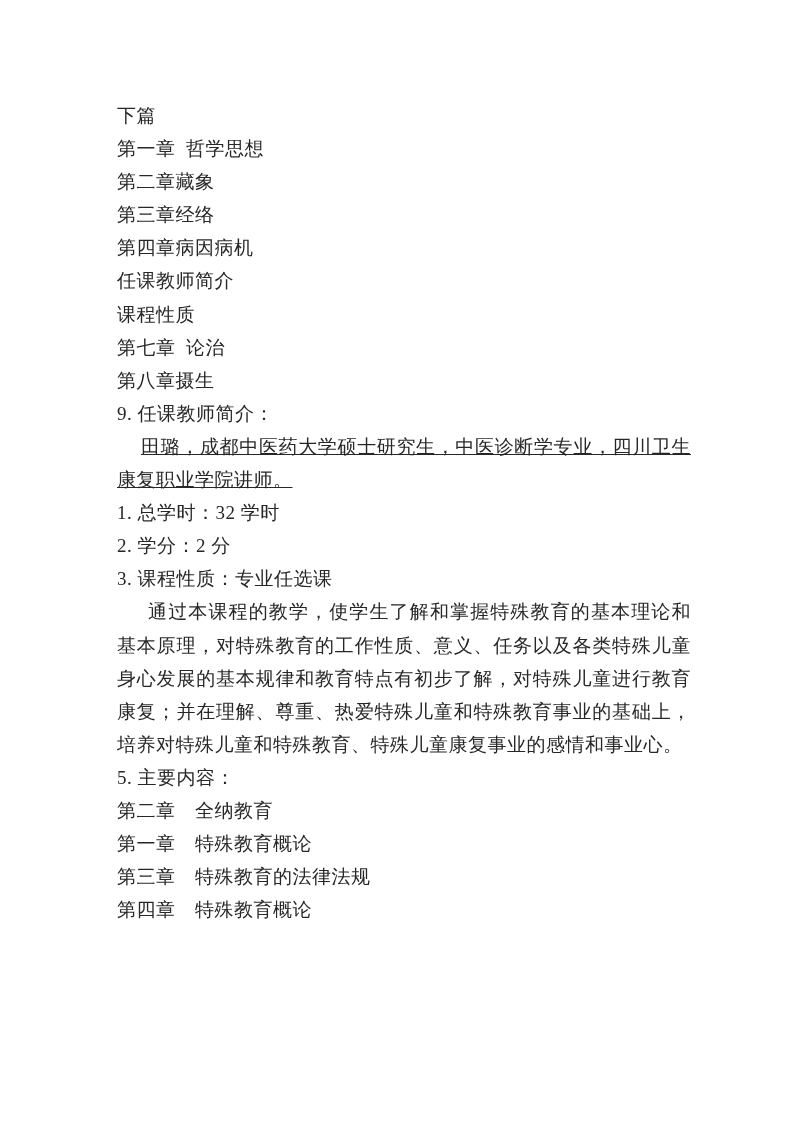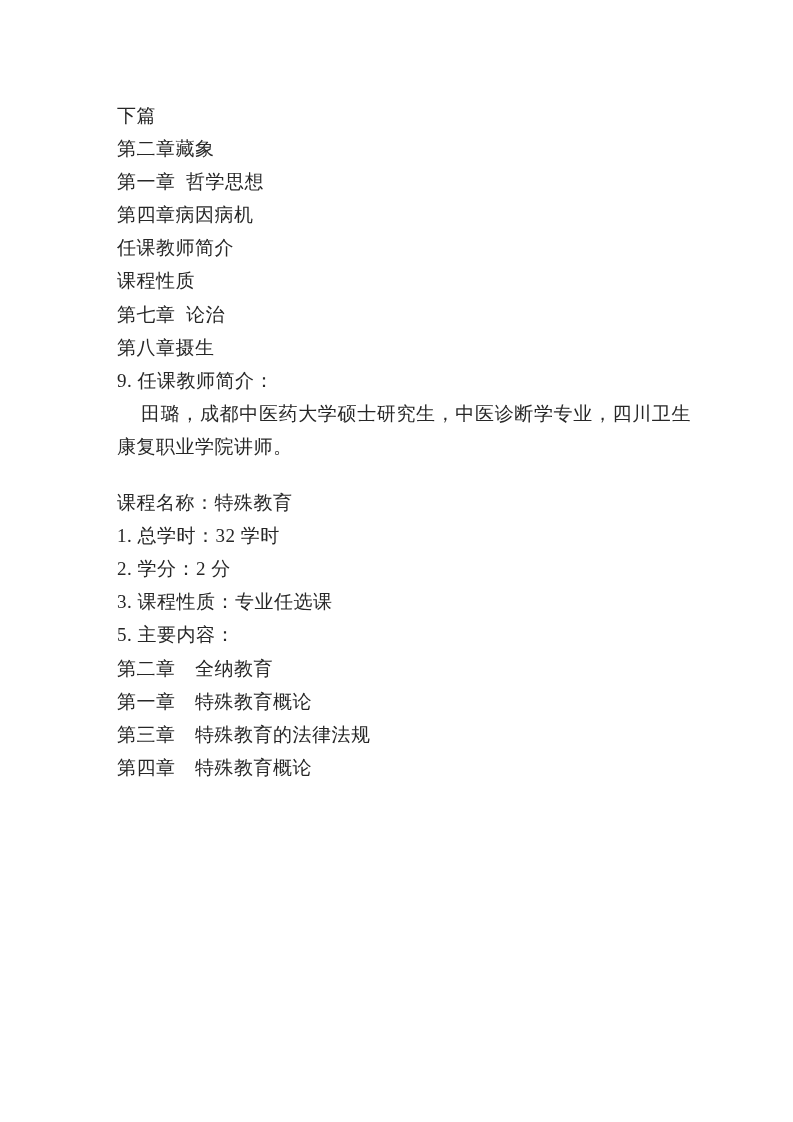--- a/index.html
+++ b/index.html
@@ -29,55 +29,56 @@
     margin: 0;
     padding: 0;
     white-space: pre-wrap;
   }
   .line-chapter { padding-left: 33px; }
   .line-item    { padding-left: 23px; }
   .para {
     text-align: justify;
     text-justify: inter-ideograph;
   }
-  .para-teacher    { text-indent: 24px; }
+  .para-teacher    { text-indent: 24px; text-decoration: underline; }
   .para-objectives { text-indent: 31px; }
   .gap-top { margin-top: 23px !important; }
 </style>
 </head>
 <body>
 
 <div class="page">
   <div class="content">
 
     <p class="line-chapter">下篇</p>
 
     <div id="part-two-chapters">
+        <p class="line-chapter">第一章  哲学思想</p>
         <p class="line-chapter">第二章藏象</p>
-        <p class="line-chapter">第一章  哲学思想</p>
+        <p class="line-chapter">第三章经络</p>
         <p class="line-chapter">第四章病因病机</p>
         <p class="line-chapter">任课教师简介</p>
         <p class="line-chapter">课程性质</p>
         <p class="line-chapter">第七章  论治</p>
         <p class="line-chapter">第八章摄生</p>
       </div>
 
     <p class="line-item">9. 任课教师简介：</p>
 
     <p class="para para-teacher">田璐，成都中医药大学硕士研究生，中医诊断学专业，四川卫生康复职业学院讲师。</p>
 
-    <p class="line-item gap-top">课程名称：特殊教育</p>
 
     <p class="line-item">1. 总学时：32 学时</p>
 
     <p class="line-item">2. 学分：2 分</p>
 
     <p class="line-item">3. 课程性质：专业任选课</p>
 
 
+    <p class="para para-objectives">通过本课程的教学，使学生了解和掌握特殊教育的基本理论和基本原理，对特殊教育的工作性质、意义、任务以及各类特殊儿童身心发展的基本规律和教育特点有初步了解，对特殊儿童进行教育康复；并在理解、尊重、热爱特殊儿童和特殊教育事业的基础上，培养对特殊儿童和特殊教育、特殊儿童康复事业的感情和事业心。</p>
 
     <p class="line-item">5. 主要内容：</p>
 
     <div id="course-chapters">
         <p class="line-chapter">第二章　全纳教育</p>
         <p class="line-chapter">第一章　特殊教育概论</p>
         <p class="line-chapter">第三章　特殊教育的法律法规</p>
         <p class="line-chapter">第四章　特殊教育概论</p>
       </div>
 

